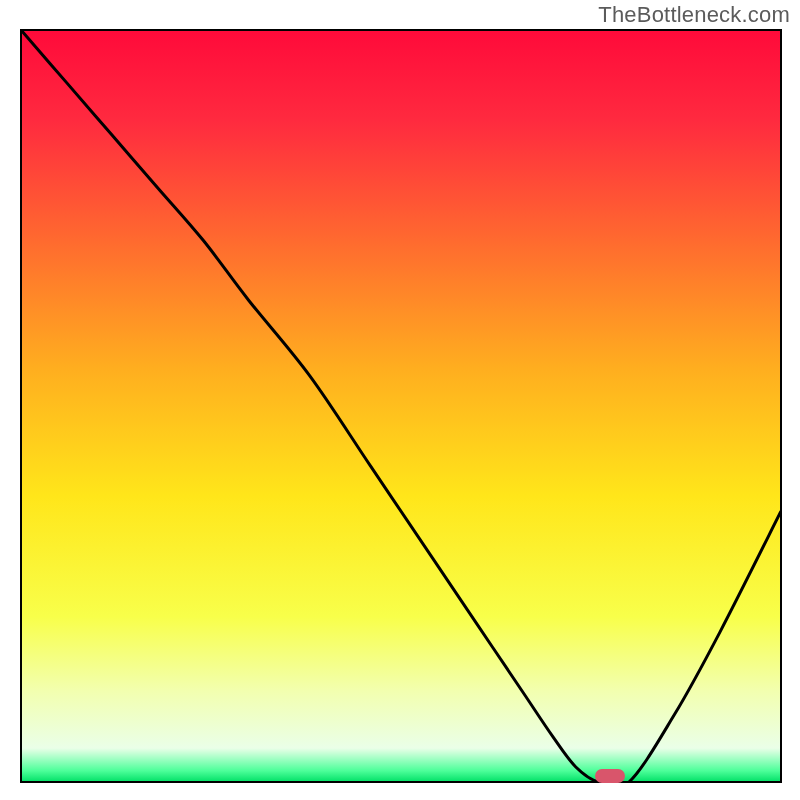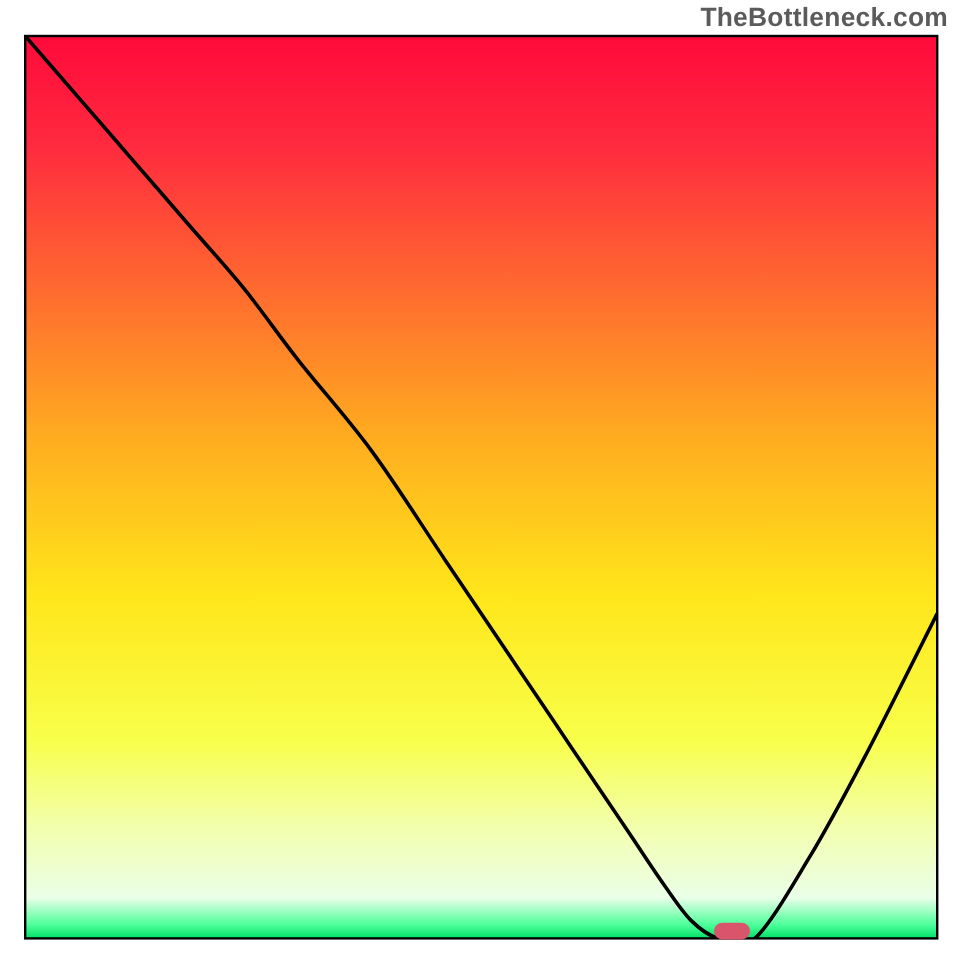--- a/index.html
+++ b/index.html
@@ -13,21 +13,21 @@
   .container {
     position: relative;
     width: 800px;
     height: 800px;
   }
   .watermark {
     position: absolute;
     top: 2px;
     right: 10px;
     font-size: 22px;
-    font-weight: 700;
+    font-weight: 400;
     color: #5b5b5b;
     letter-spacing: 0.2px;
   }
   svg {
     position: absolute;
     top: 0;
     left: 0;
   }
 </style>
 </head>

